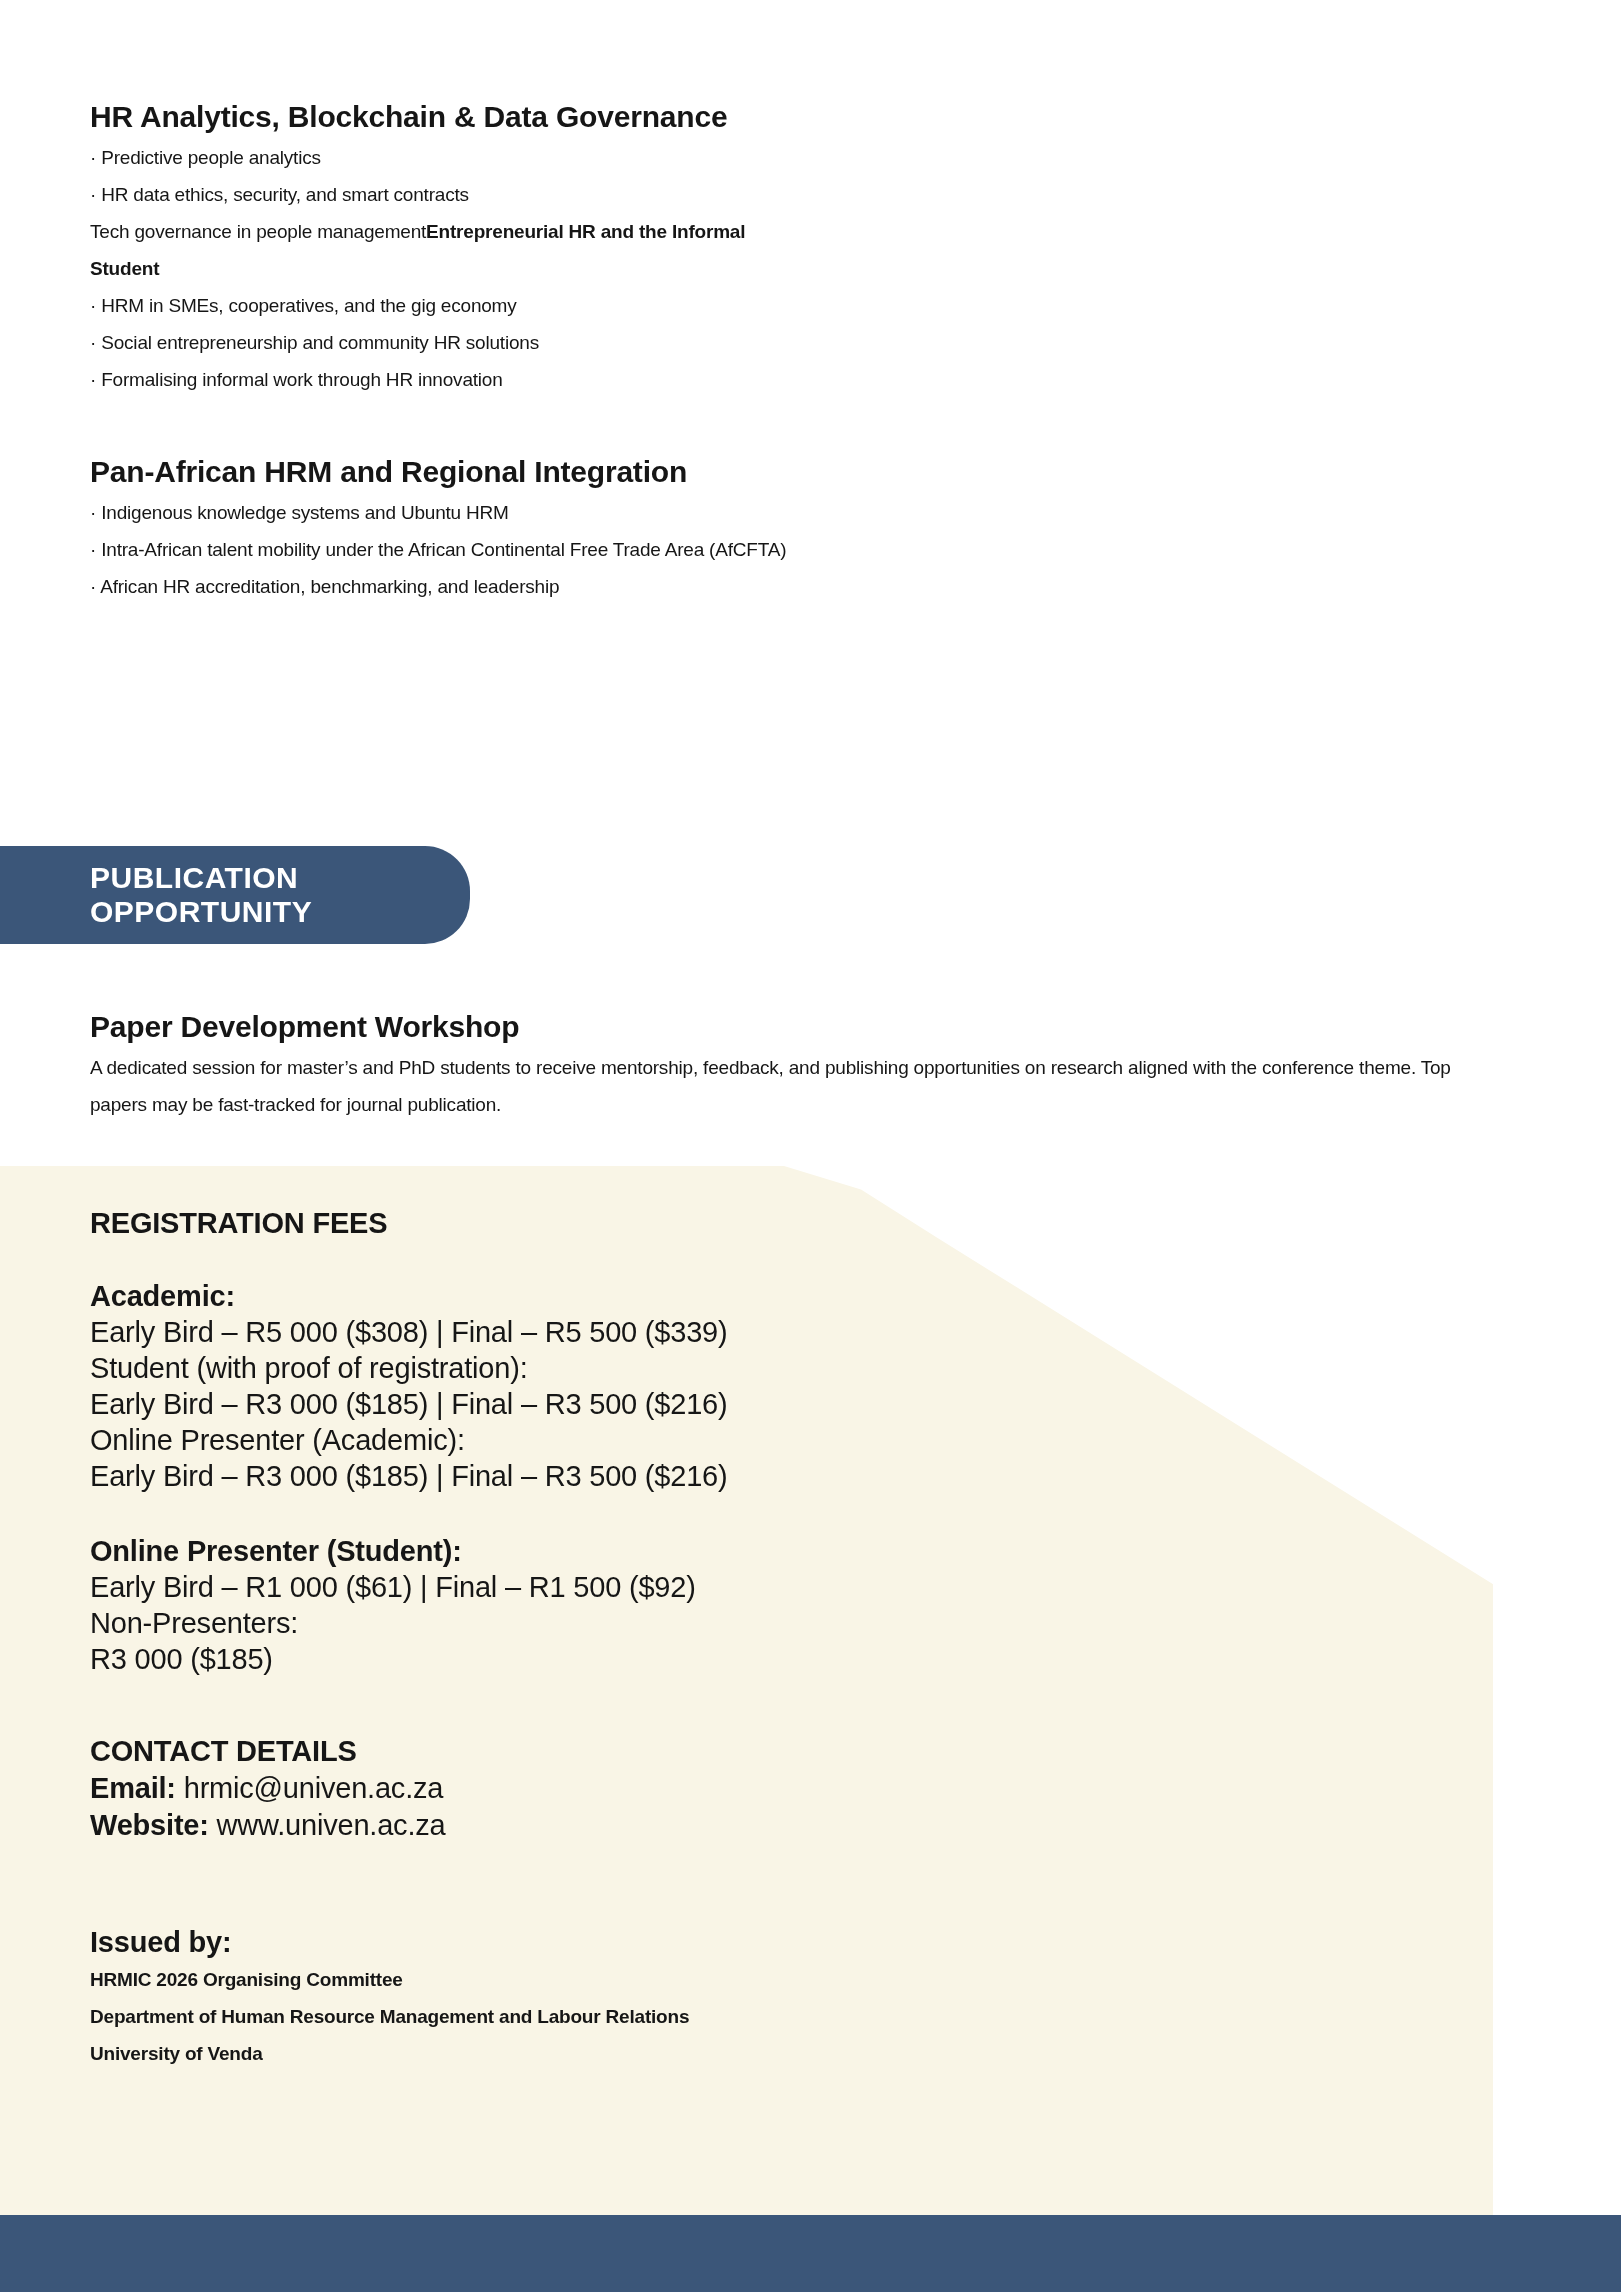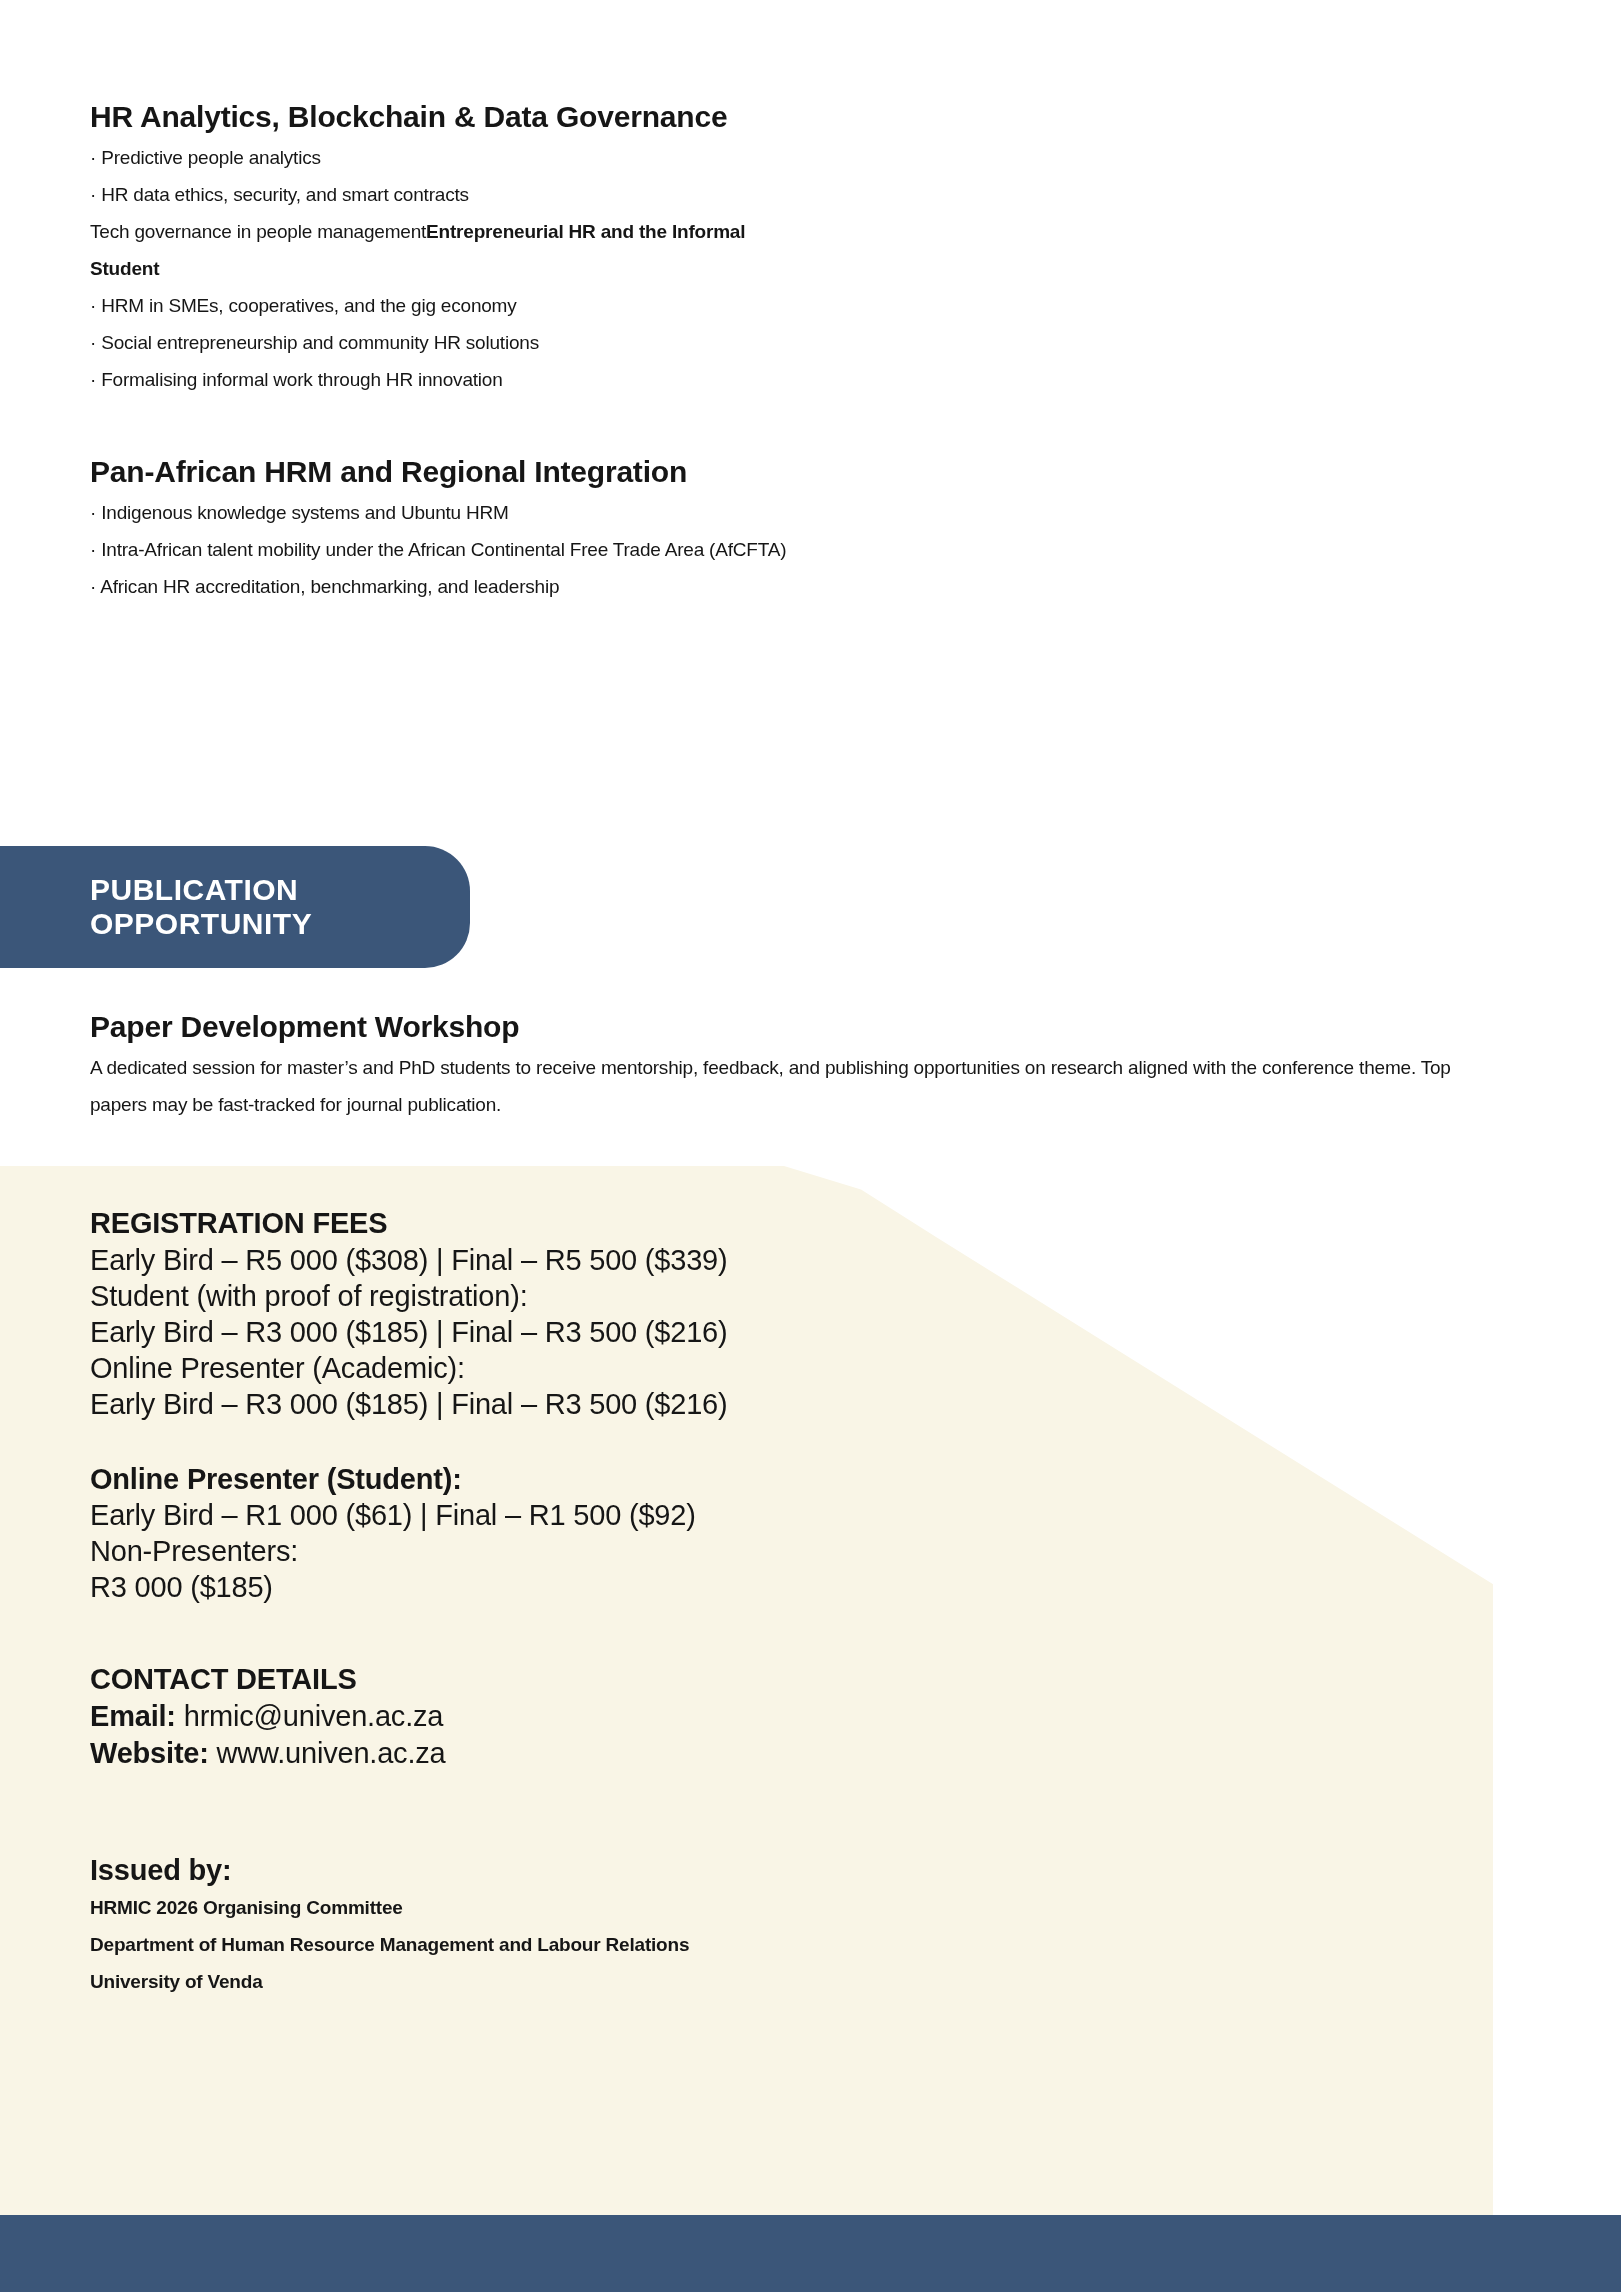--- a/index.html
+++ b/index.html
@@ -17,21 +17,21 @@
   .topic-heading{
     margin:0 0 3.9px 0;
     font-size:30px;line-height:37px;font-weight:700;letter-spacing:-0.2px;
   }
   .body-line{margin:0;font-size:19px;line-height:37px;letter-spacing:-0.2px;}
   .bullet::before{content:"· ";}
   .runon strong{font-weight:700;}
   
   .banner{
     position:absolute;left:0;top:846px;
-    width:470px;height:122px;
+    width:470px;height:98px;
     background:#3B5679;
     border-radius:0 45px 45px 0;
     display:flex;align-items:center;
     padding-left:90px;box-sizing:border-box;
   }
   .banner span{
     color:#FFFFFF;font-size:30px;font-weight:700;letter-spacing:0.5px;
   }
   
   .workshop{position:absolute;left:90px;top:1008px;width:1441px;}
@@ -101,20 +101,21 @@
     <p class="body-line">A dedicated session for master’s and PhD students to receive mentorship, feedback, and publishing opportunities on research aligned with the conference theme. Top papers may be fast-tracked for journal publication.</p>
   </section>
 
   <div class="bottom">
     <div class="cream-bg"></div>
 
     <div class="bottom-content">
 
       <h3 class="caps-heading">REGISTRATION FEES</h3>
 
+      <p class="group-title">Academic:</p>
       <p class="fee-line">Early Bird – R5 000 ($308) | Final – R5 500 ($339)</p>
       <p class="fee-line">Student (with proof of registration):</p>
       <p class="fee-line">Early Bird – R3 000 ($185) | Final – R3 500 ($216)</p>
       <p class="fee-line">Online Presenter (Academic):</p>
       <p class="fee-line">Early Bird – R3 000 ($185) | Final – R3 500 ($216)</p>
 
       <p class="group-title gap-lg">Online Presenter (Student):</p>
       <p class="fee-line">Early Bird – R1 000 ($61) | Final – R1 500 ($92)</p>
       <p class="fee-line">Non-Presenters:</p>
       <p class="fee-line">R3 000 ($185)</p>

